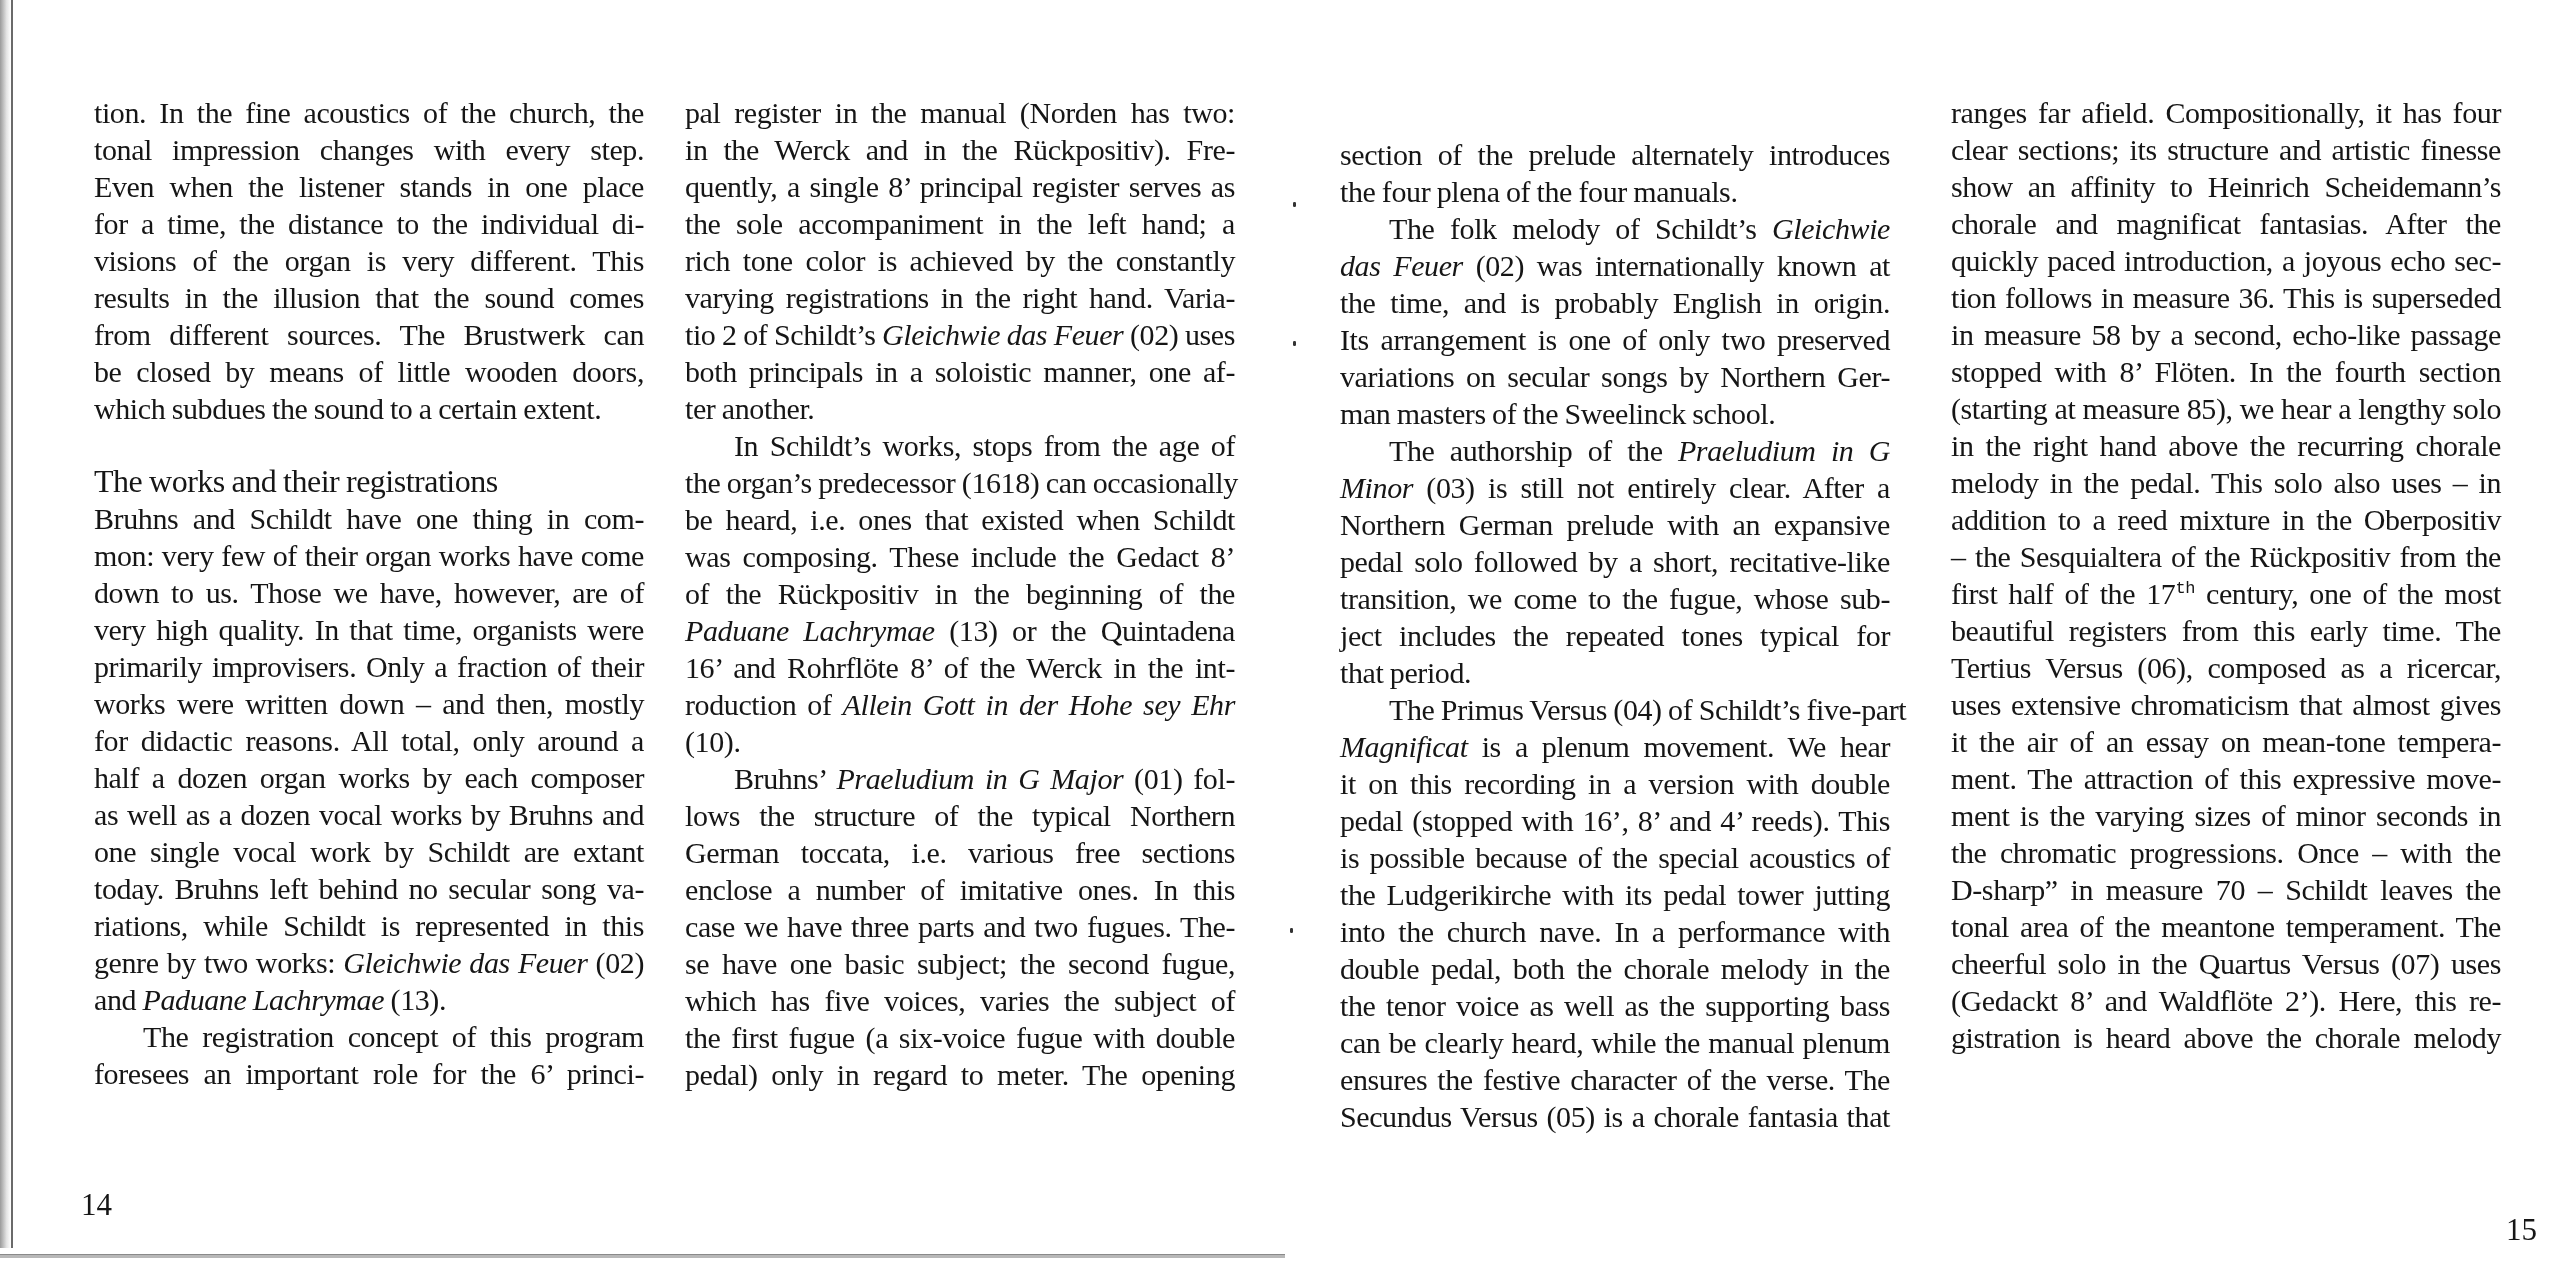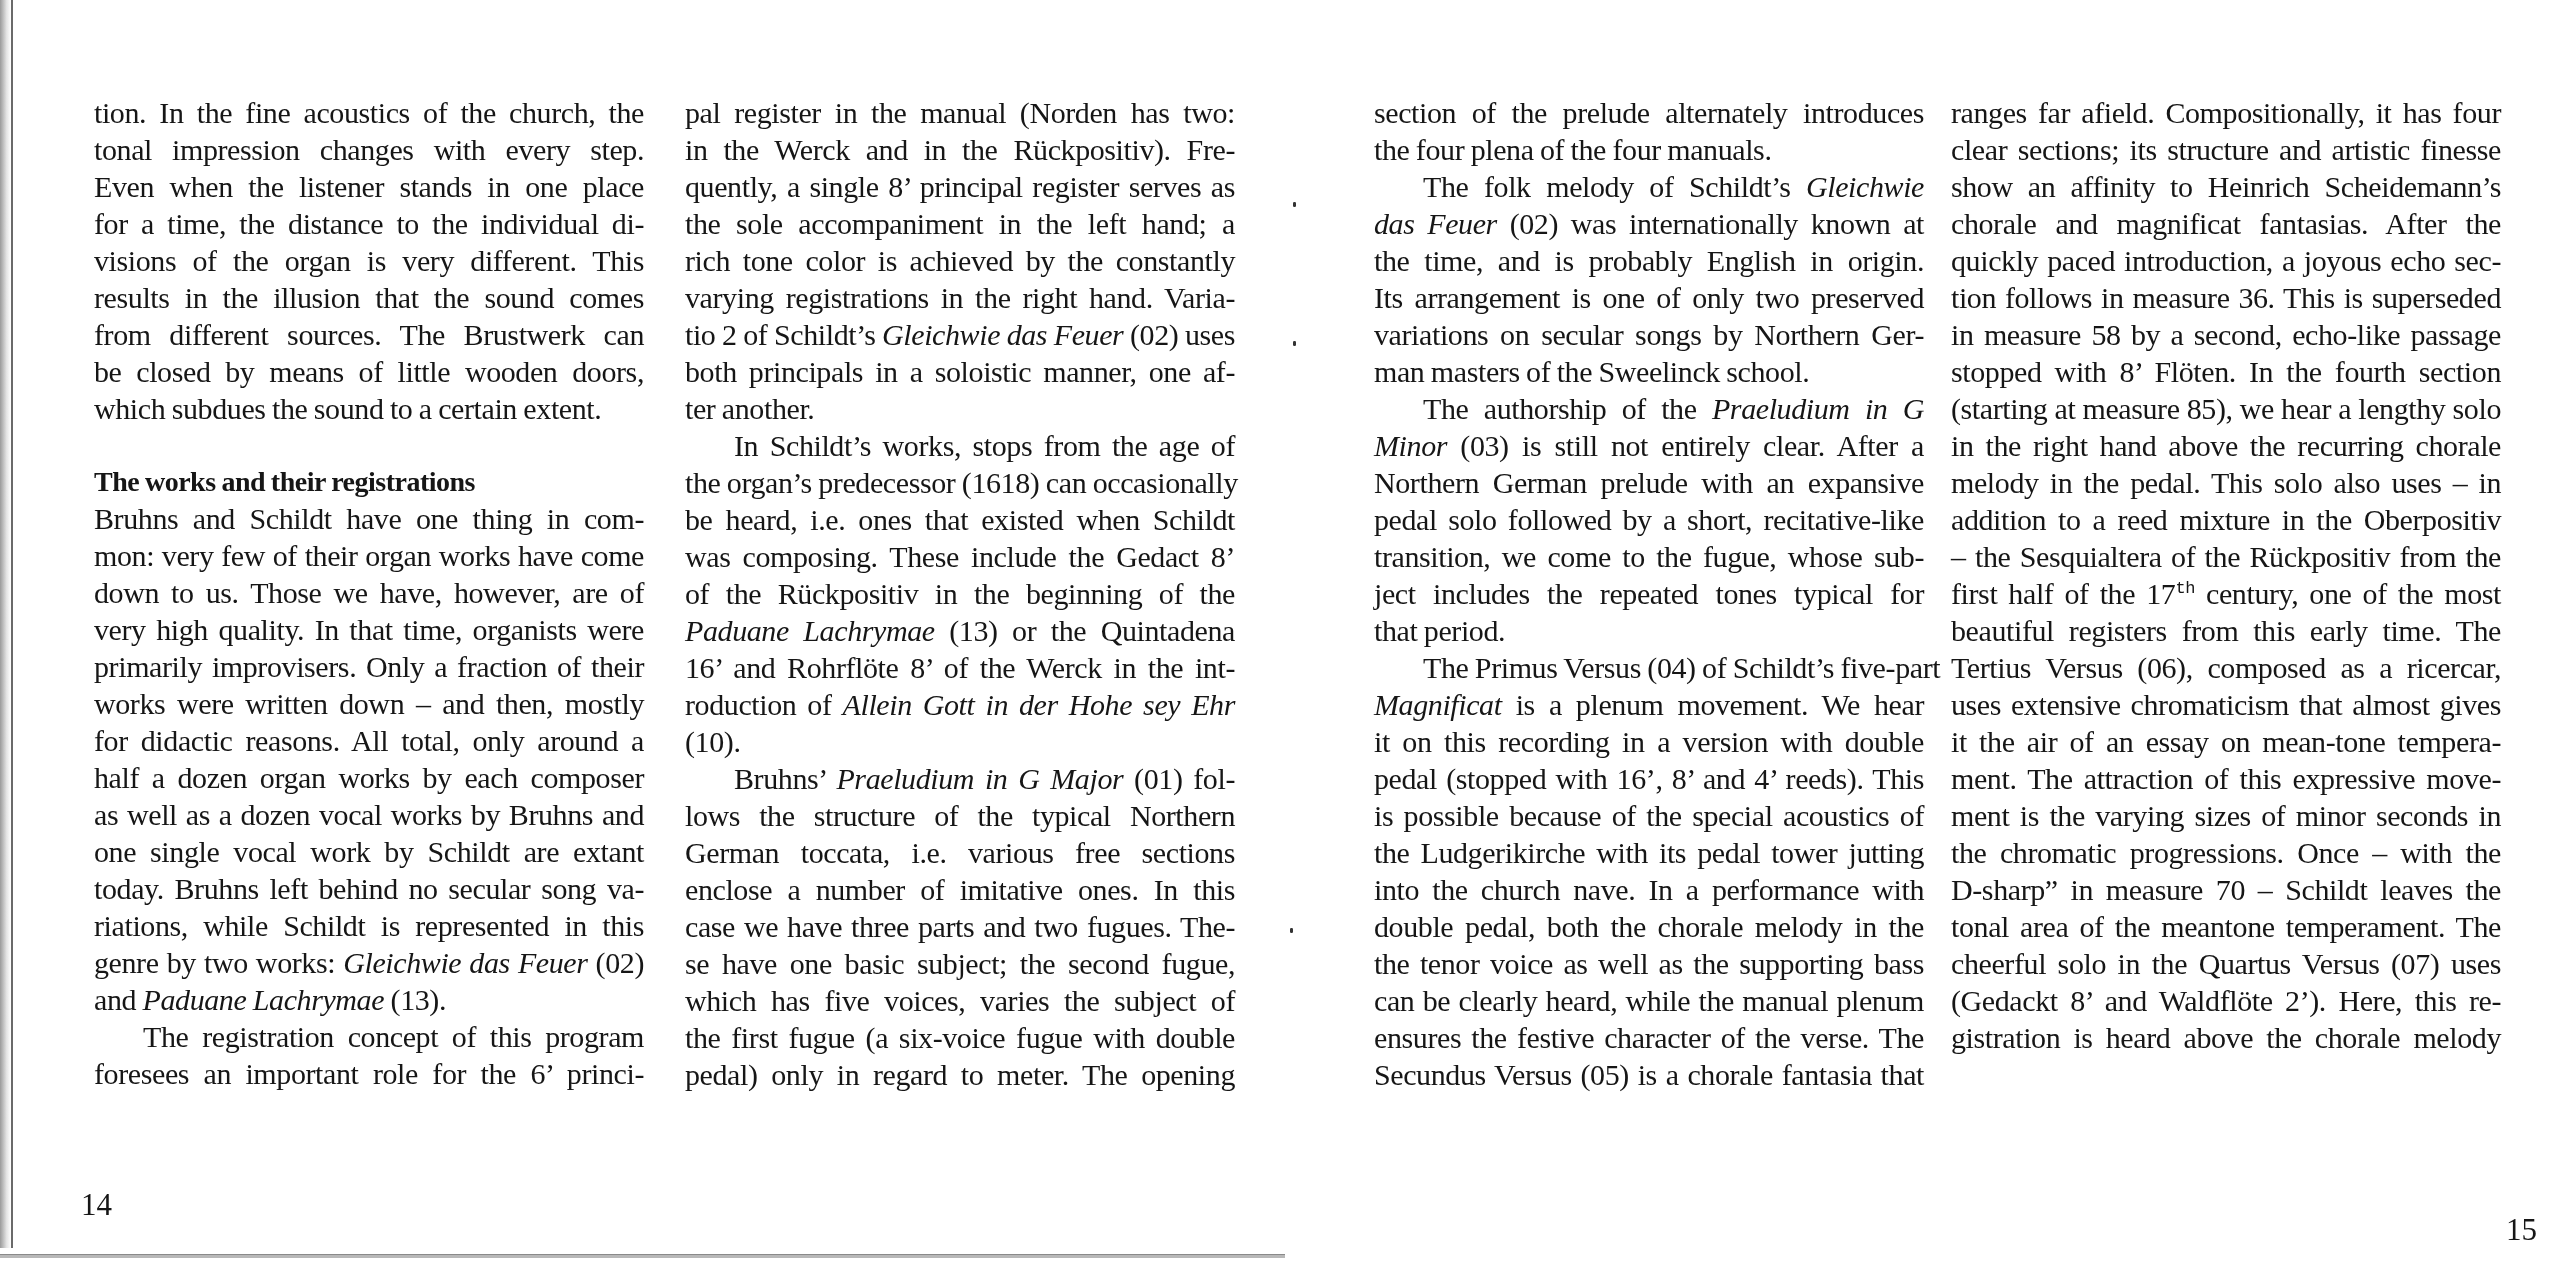--- a/index.html
+++ b/index.html
@@ -7,28 +7,28 @@
          font-family: "Liberation Serif", "DejaVu Serif", serif; color: #161616; }
   .scan-edge-left { position: absolute; left: 0; top: 0; width: 10.8px; height: 1248px;
          border-right: 2px double #6a6a6a; background: linear-gradient(to right, #9a9a9a, #e4e4e4 60%, #ffffff); }
   .scan-edge-bottom { position: absolute; left: 0; top: 1254px; width: 1285px; height: 2.7px;
          background: #b8b8b8; border-top: 0.7px solid #8a8a8a; }
   .page { position: absolute; top: 0; height: 1263px; }
   .page.left { left: 0; width: 1285px; }
   .page.right { left: 1285px; width: 1291px; }
   .col { position: absolute; top: 94px; width: 550px; font-size: 30px; line-height: 37px;
          text-align: justify; hyphens: manual; letter-spacing: -0.4px; word-spacing: -0.7px; }
-  .col h2 { margin: 36px 0 0 0; font-size: 28px; line-height: 37px; font-weight: bold; letter-spacing: -0.5px; }
+  .col h2 { margin: 36px 0 0 0; font-size: 32px; line-height: 37px; font-weight: normal; letter-spacing: -0.5px; }
   .col .line { display: block; text-align: justify; text-align-last: justify; white-space: nowrap; overflow: visible; }
   .col .line.last { text-align-last: left; }
   .col .line.indent { padding-left: 49px; }
   i { font-style: italic; }
   .c1 { left: 94px; }
   .c2 { left: 685px; }
-  .c3 { left: 89px; }
+  .c3 { left: 55px; margin-top: 42px; }
   .c4 { left: 666px; }
   .pagenum { position: absolute; font-size: 31px; line-height: 1; }
   .pn-left { left: 45px; top: 1189px; margin-left: 36px; }
   .pn-right { left: 1221px; top: 1214px; }
   sup { font-size: 17px; line-height: 0; vertical-align: 10.8px; font-family: Liberation Mono, monospace; }
   .speck { position: absolute; width: 2.7px; height: 4.7px; background: #333; border-radius: 1.3px; }
 </style>
 </head>
 <body>
 

